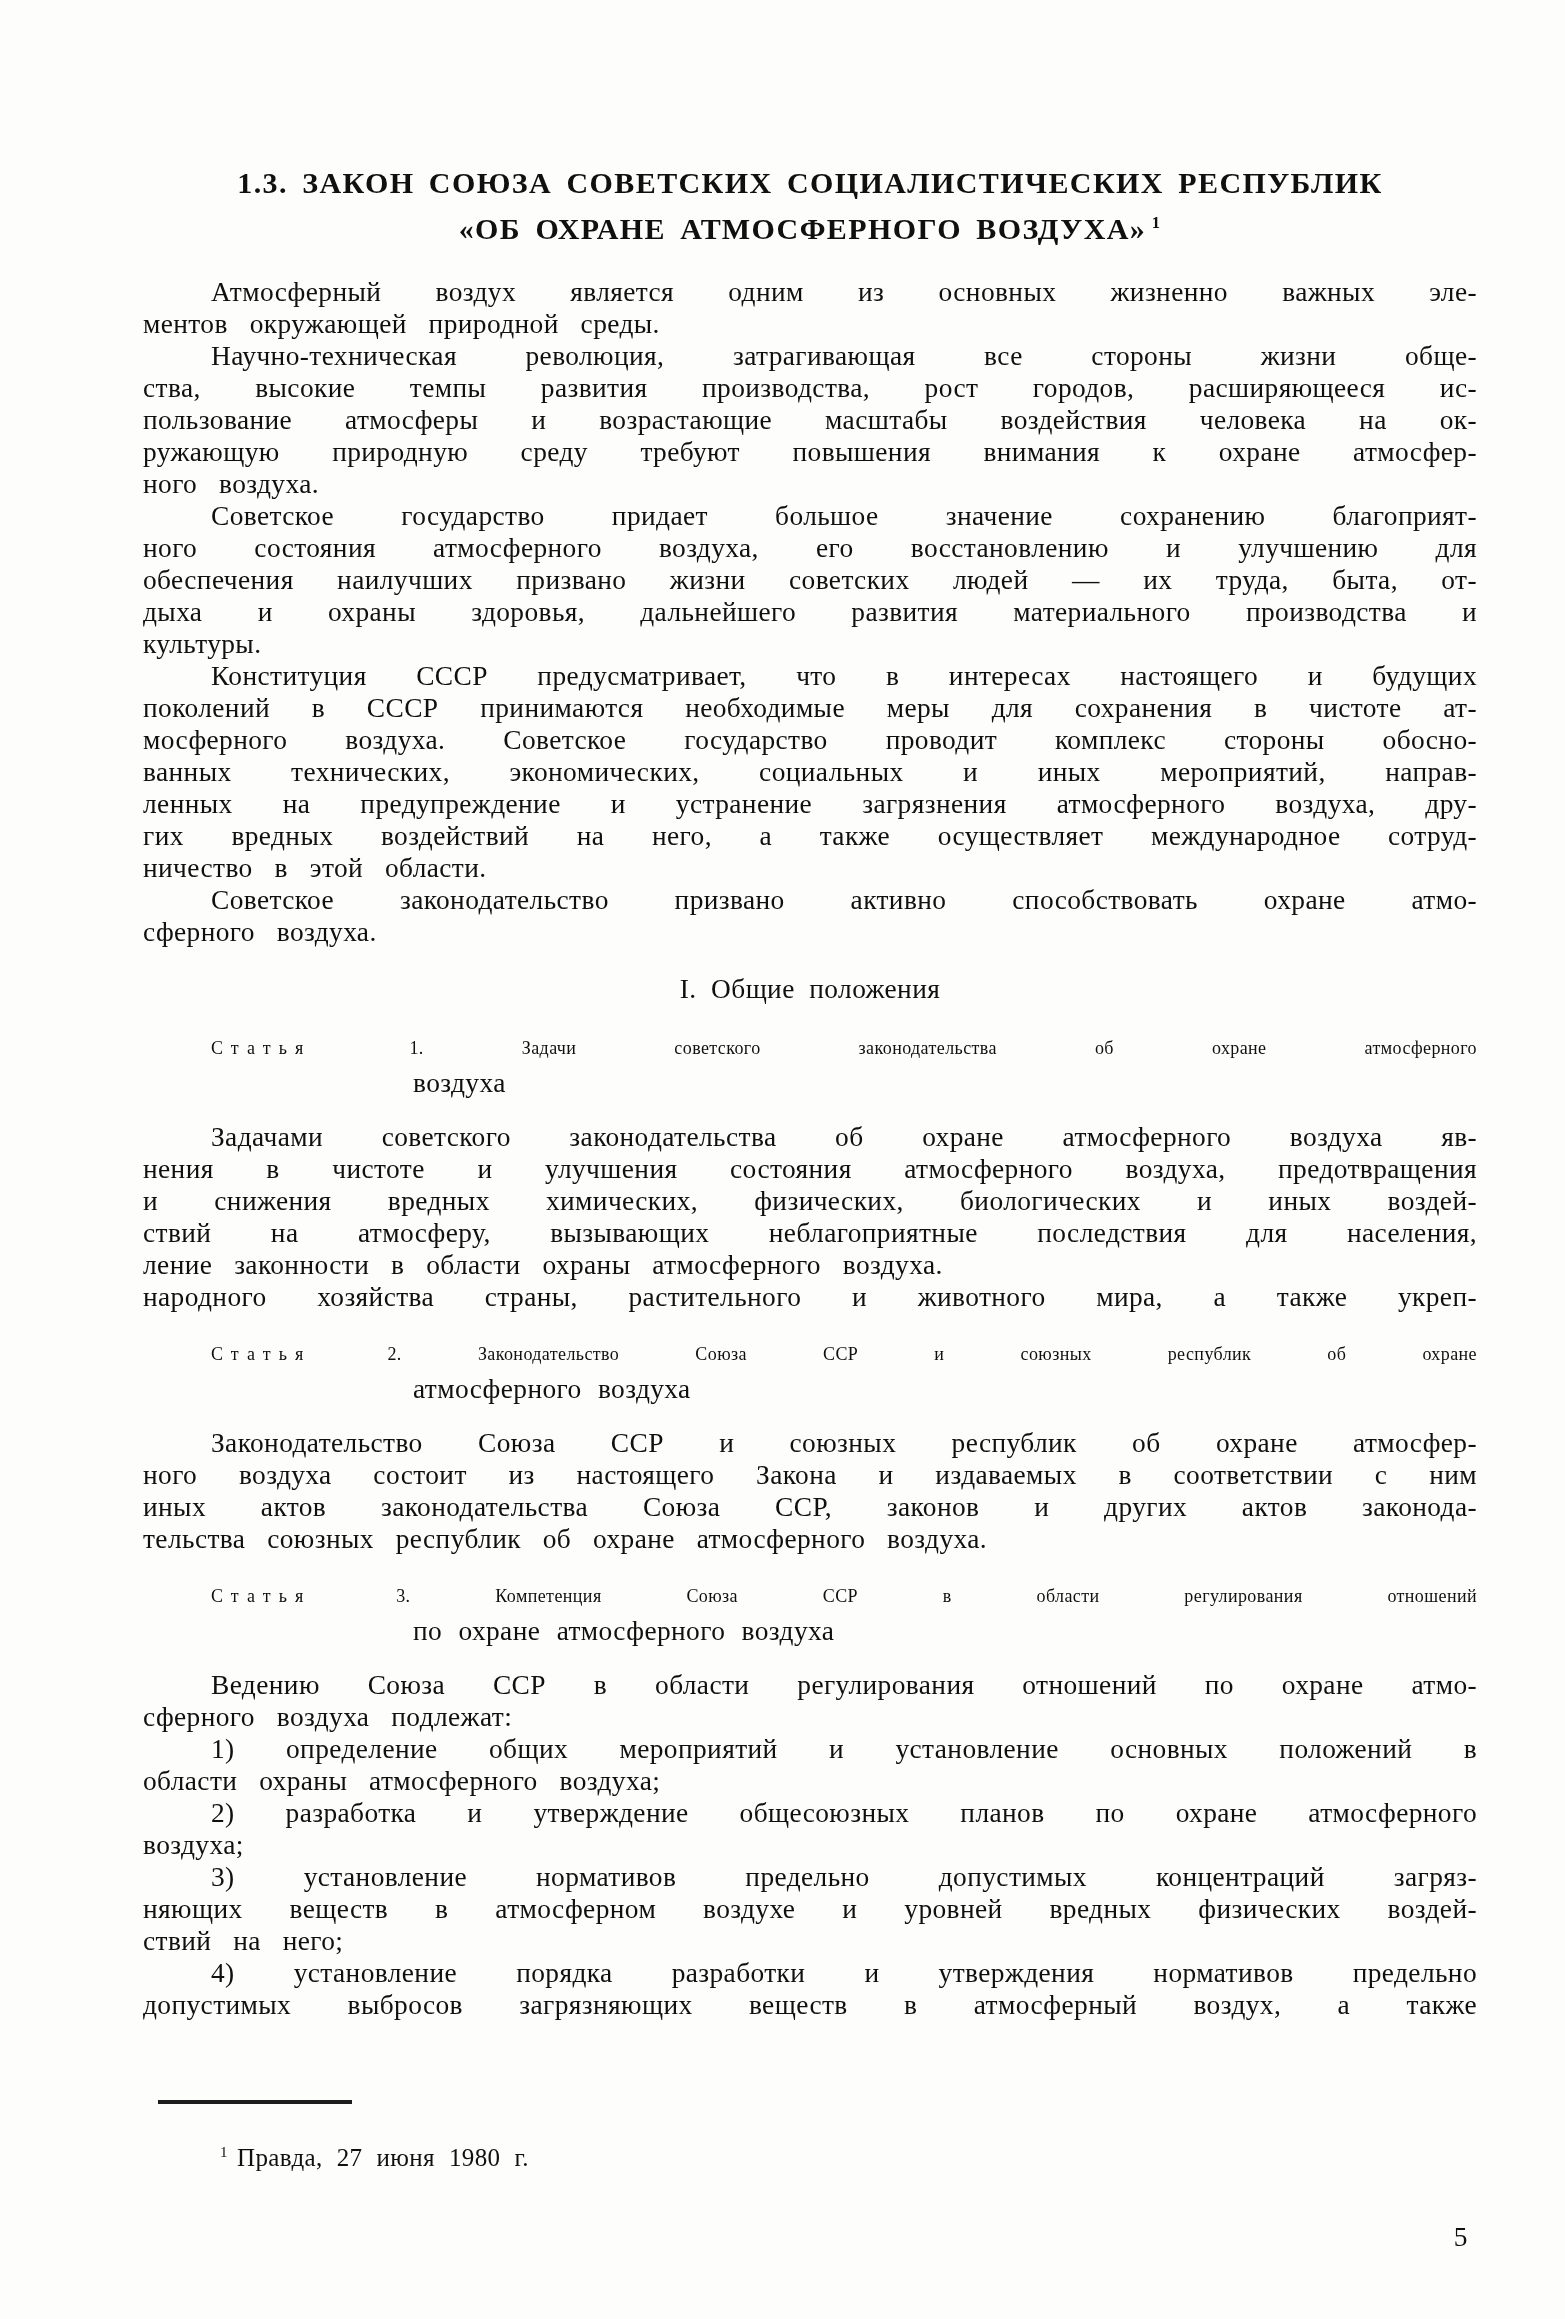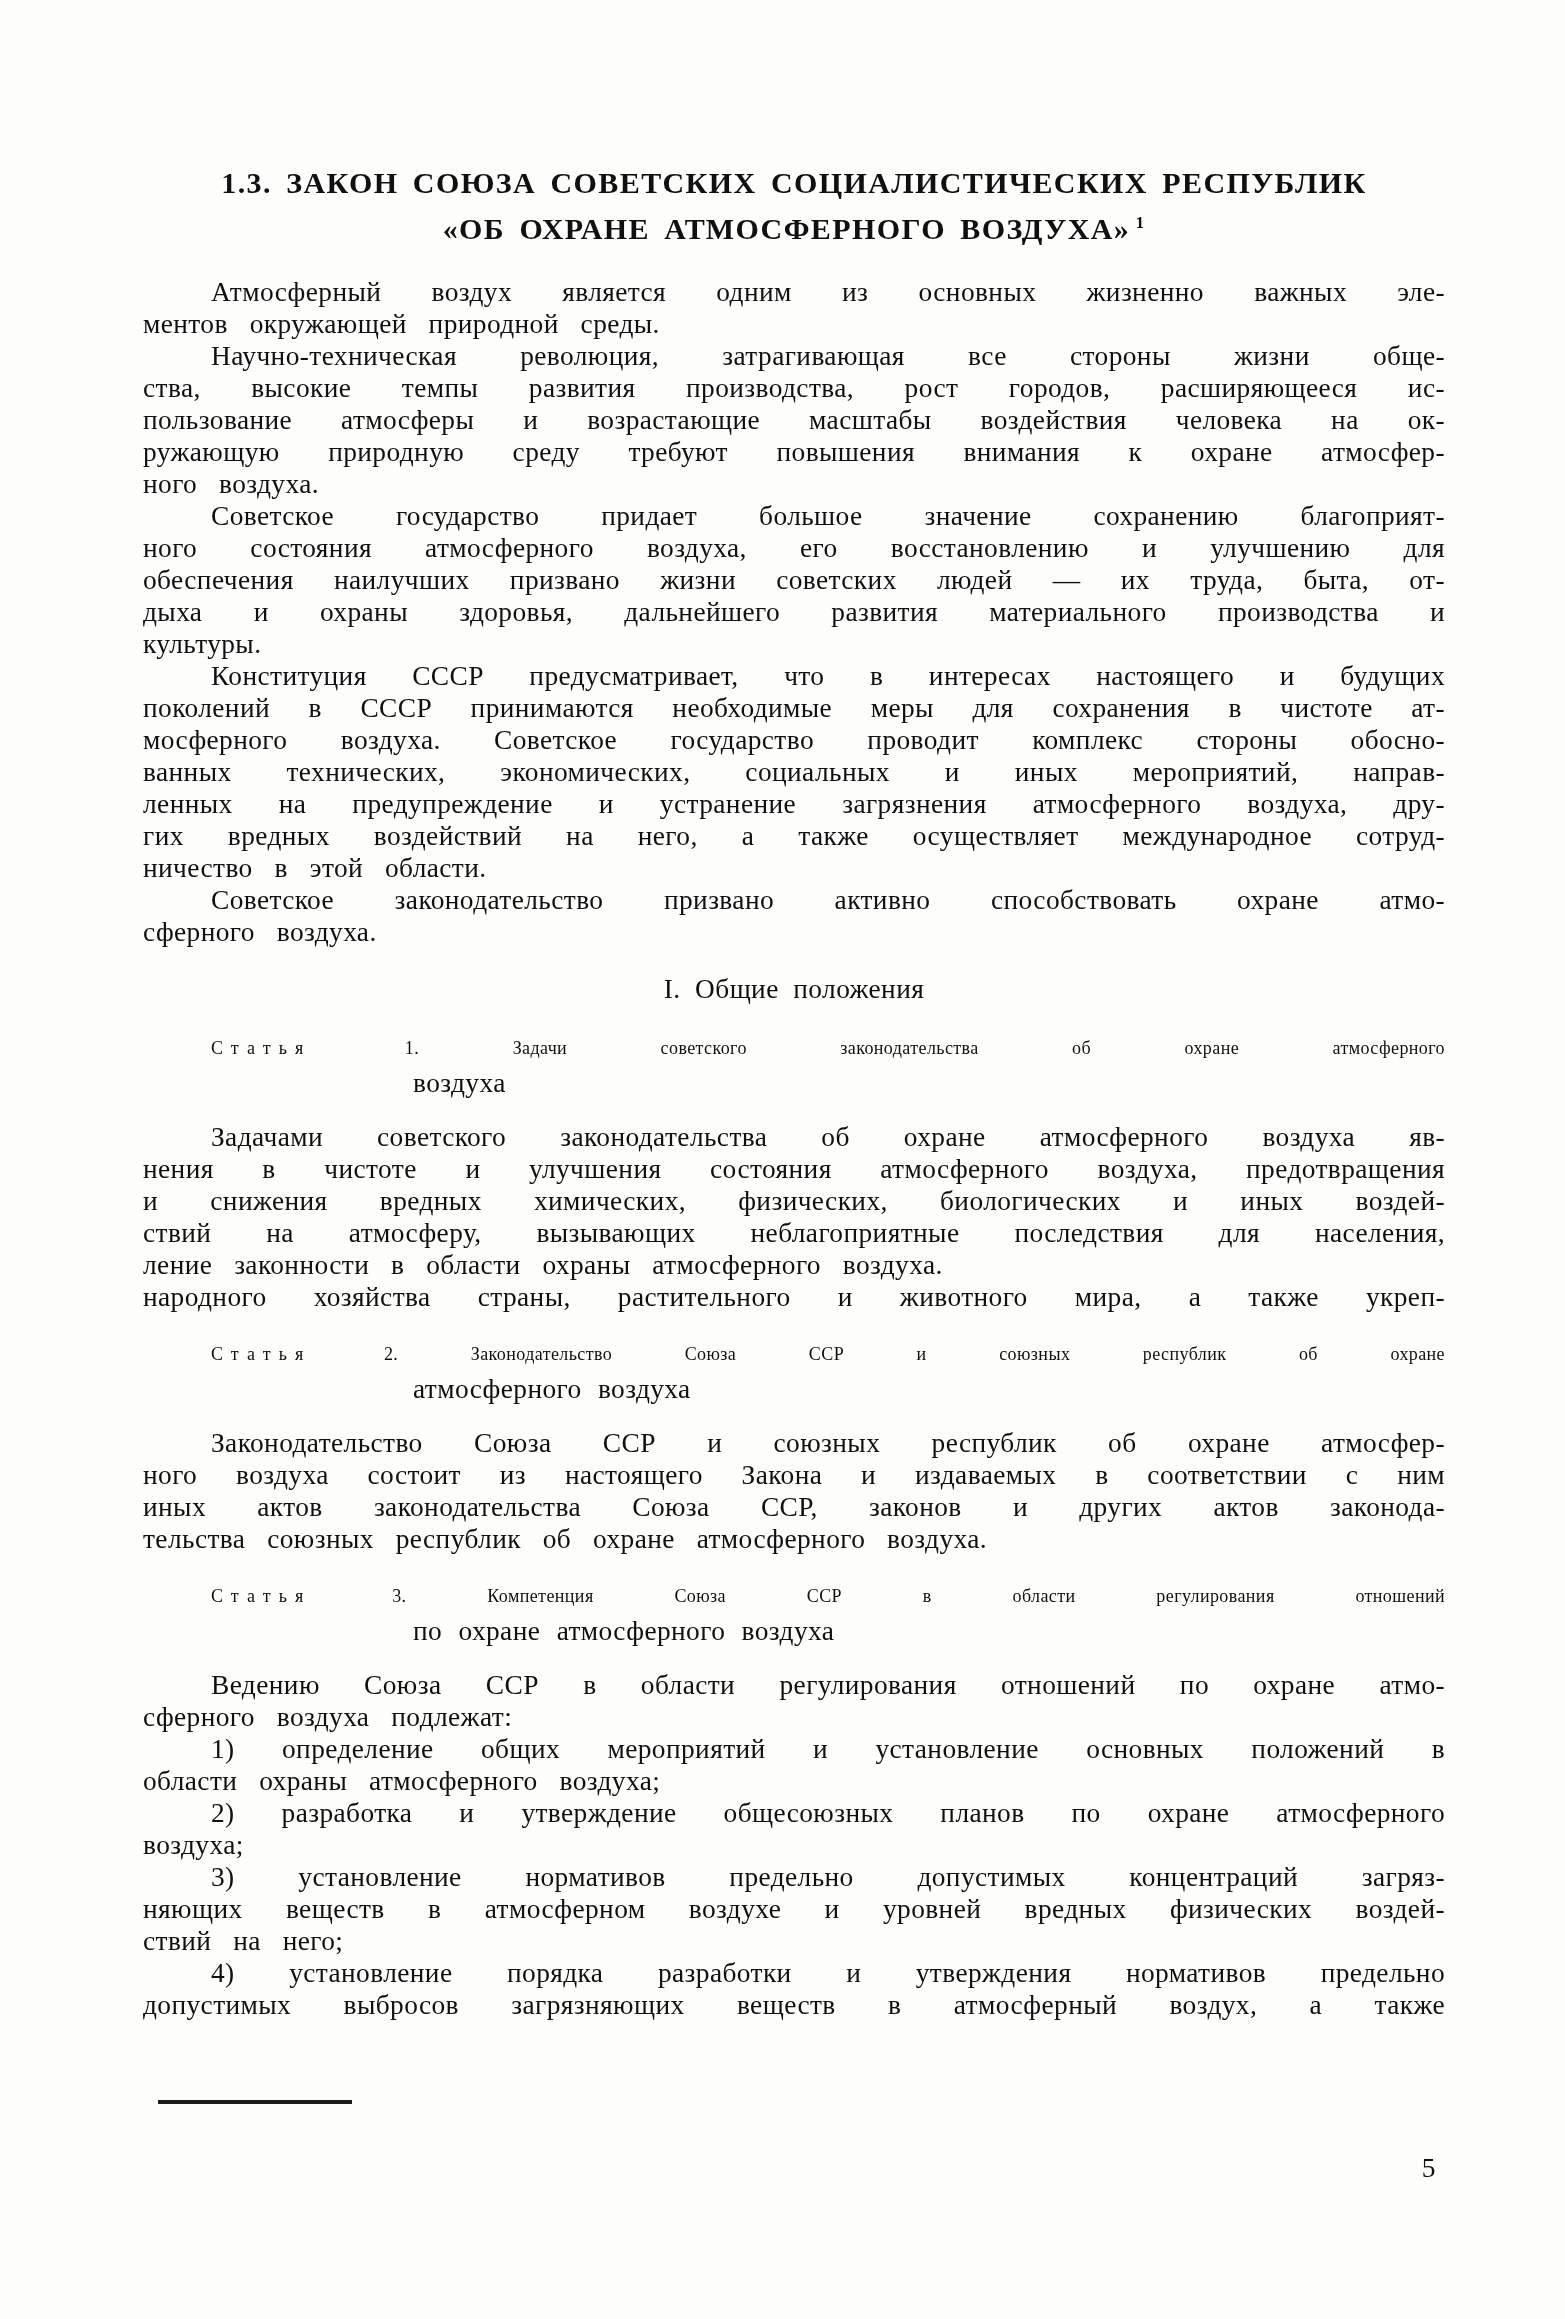--- a/index.html
+++ b/index.html
@@ -3,21 +3,21 @@
 <meta charset="utf-8">
 <style>
   html, body { margin: 0; padding: 0; background: #ffffff; }
   .page {
     width: 1565px;
     height: 2320px;
     background: #fdfdfb;
     color: #101010;
     font-family: "Liberation Serif", "DejaVu Serif", serif;
     box-sizing: border-box;
-    padding: 163px 120px 0 143px;
+    padding: 163px 88px 0 143px;
     position: relative;
     overflow: hidden;
   }
   .doc-title {
     text-align: center;
     font-weight: bold;
     font-size: 30px;
     line-height: 40px;
     letter-spacing: 1.4px;
     margin-bottom: 27.4px;
@@ -185,17 +185,20 @@
     <div class="ln ln-end">воздуха;</div>
     <div class="ln indent">3) установление нормативов предельно допустимых концентраций загряз-</div>
     <div class="ln">няющих веществ в атмосферном воздухе и уровней вредных физических воздей-</div>
     <div class="ln ln-end">ствий на него;</div>
     <div class="ln indent">4) установление порядка разработки и утверждения нормативов предельно</div>
     <div class="ln">допустимых выбросов загрязняющих веществ в атмосферный воздух, а также</div>
   </div>
 
   <div class="footnote-rule"></div>
 
+  <div class="footnote">
+    <sup>1</sup><span>Правда, 27 июня 1980 г.</span>
+  </div>
 
   <div class="page-number">5</div>
 
 </div>
 
 
 </body></html>

